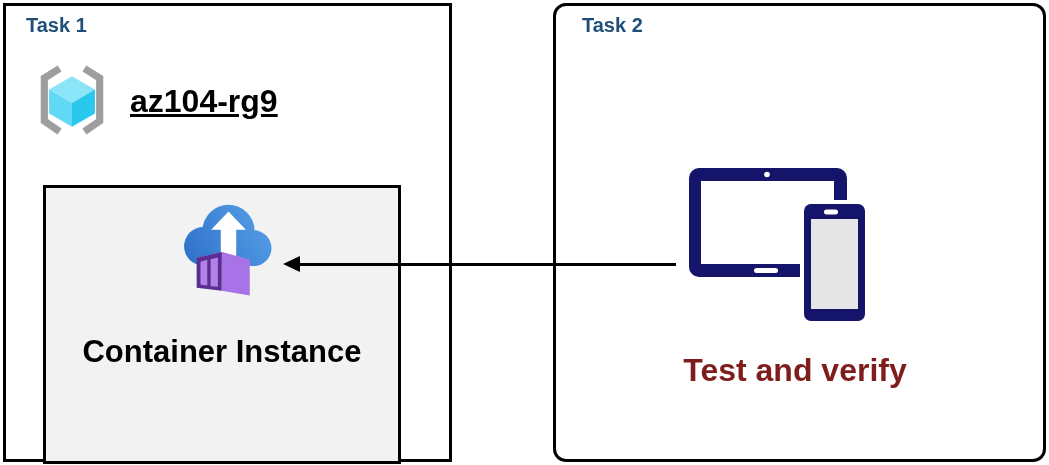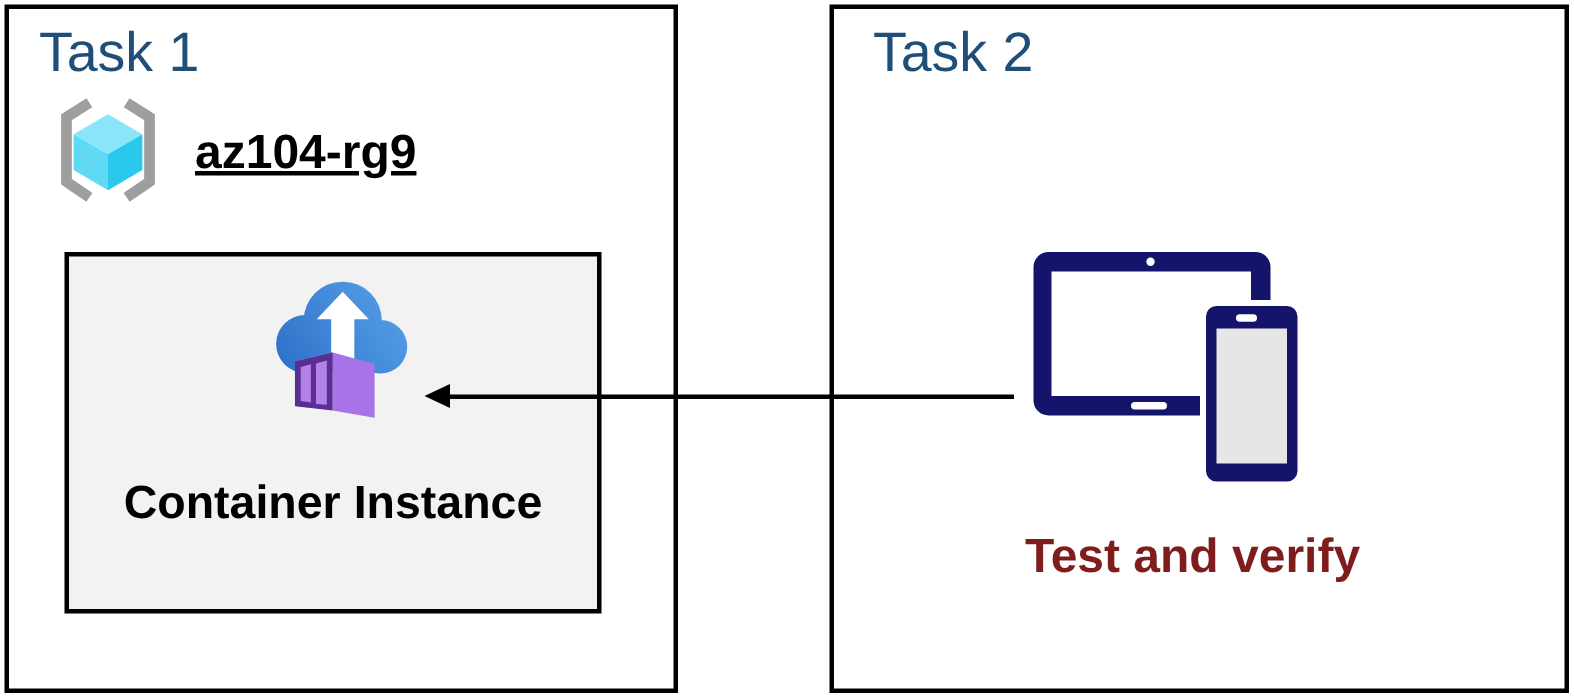--- a/index.html
+++ b/index.html
@@ -4,28 +4,28 @@
 <style>
   :root{
     --heading-blue:#1F4E79; --box-border:#000000; --inner-box-fill:#F2F2F2;
     --device-navy:#14146B; --device-screen-gray:#E6E6E6; --arrow-black:#000000;
   }
   *{margin:0;padding:0;box-sizing:border-box;}
   body{background:#fff;font-family:"Liberation Sans",sans-serif;}
   .canvas{position:relative;width:1049px;height:465px;background:#fff;overflow:hidden;}
   .task-box{position:absolute;border:3px solid var(--box-border);background:#fff;}
   .task-box.t1{left:3px;top:3px;width:449px;height:459px;}
-  .task-box.t2{left:553px;top:3px;width:493px;height:459px;}
-  .box-title{position:absolute;font-size:37px;font-weight:normal;color:var(--heading-blue);letter-spacing:0px;}
+  .task-box.t2{left:553px;top:3px;width:493px;height:459px;border-radius:13px;}
+  .box-title{position:absolute;font-size:20px;font-weight:bold;color:var(--heading-blue);letter-spacing:0px;}
   .t1 .box-title{left:20px;top:8px;}
   .t2 .box-title{left:26px;top:8px;}
   .rg-row{position:absolute;left:24px;top:55px;height:80px;display:flex;align-items:center;}
   .rg-icon{width:84px;height:76px;display:block;}
   .rg-name{margin-left:16px;font-size:32px;font-weight:bold;color:#000;text-decoration:underline;}
-  .inner-box{position:absolute;left:37px;top:162px;width:358px;height:241px;
+  .inner-box{position:absolute;left:37px;top:179px;width:358px;height:279px;
              background:var(--inner-box-fill);border:3px solid var(--box-border);}
   .ci-icon{position:absolute;left:134px;top:10px;width:97px;height:112px;}
   .ci-label{position:absolute;left:0;top:146px;width:100%;text-align:center;
             font-size:31px;font-weight:bold;color:#000;}
   .devices-icon{position:absolute;left:132px;top:160px;width:182px;height:160px;}
   .devices-label{position:absolute;left:9px;top:346px;width:460px;text-align:center;
                  font-size:32px;font-weight:bold;color:#7f1d1d;}
   .arrow-line{position:absolute;left:297px;top:263px;width:379px;height:3px;background:var(--arrow-black);}
   .arrow-head{position:absolute;left:283px;top:256px;width:0;height:0;
               border-top:8.5px solid transparent;border-bottom:8.5px solid transparent;

